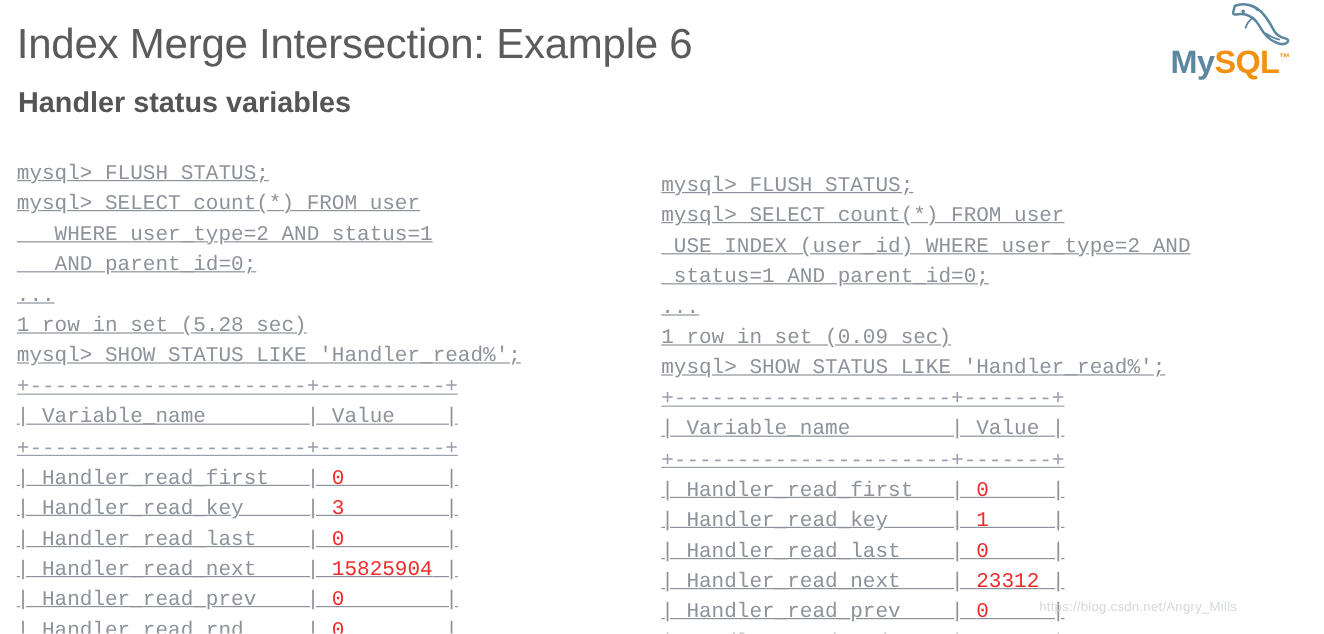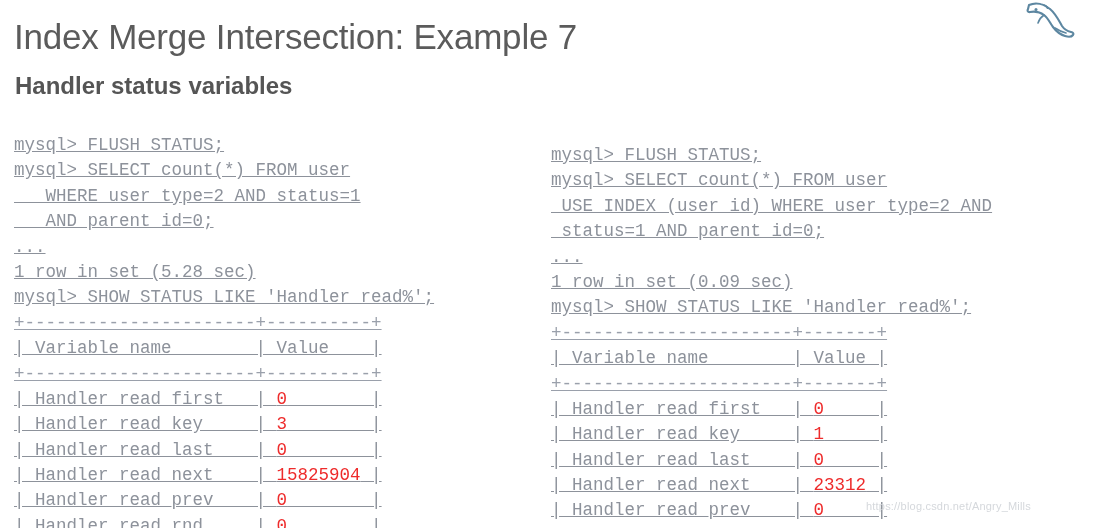--- a/index.html
+++ b/index.html
@@ -103,33 +103,34 @@
     font-size: 11px;
     color: #d5d8dc;
     white-space: nowrap;
     letter-spacing: 0.2px;
   }
 </style>
 </head>
 <body>
 
 <div>
-  <div id="slide-title">Index Merge Intersection: Example 7</div>
+  <div id="slide-title">Index Merge Intersection: Example 6</div>
   <div id="slide-subtitle">Handler status variables</div>
 </div>
 
 <div id="mysql-logo">
   <span class="dolphin">
     <svg viewBox="0 0 62 38" width="62" height="38" xmlns="http://www.w3.org/2000/svg" aria-hidden="true">
       <path d="M12,3 C19,0 27,2 33,7 C39,12 42,19 45,24 C47,27 50,29 54,30 C56,30.5 57,31.5 56,33 C54.5,35 51,35 48,34 C43,32.5 39,29 36,25 C33,21 31,16 27,13 C23,10 18,9 13,10 C11,10.4 10,9 11,7 Z" fill="none" stroke="#5d87a1" stroke-width="2.1" stroke-linejoin="round" stroke-linecap="round"></path>
       <path d="M33,7 C31,4 28,2 25,1.5 C27,3 29,5 30,7 Z" fill="#5d87a1"></path>
       <circle cx="19" cy="7.5" r="1.5" fill="#5d87a1"></circle>
       <path d="M38,26 C41,28 45,30 49,31" fill="none" stroke="#5d87a1" stroke-width="1.6" stroke-linecap="round"></path>
       <path d="M27,13 C24,15 22,18 21,21" fill="none" stroke="#5d87a1" stroke-width="1.6" stroke-linecap="round"></path>
     </svg>
   </span>
+  <div class="wordmark"><span class="wm-my">My</span><span class="wm-sql">SQL</span><span class="wm-tm">™</span></div>
 </div>
 
 <div class="console" id="console-left"><div class="line">mysql&gt; FLUSH STATUS;</div><div class="line">mysql&gt; SELECT count(*) FROM user</div><div class="line">   WHERE user_type=2 AND status=1</div><div class="line">   AND parent_id=0;</div><div class="line">...</div><div class="line">1 row in set (5.28 sec)</div><div class="line">mysql&gt; SHOW STATUS LIKE 'Handler_read%';</div><div class="line rule">+----------------------+----------+</div><div class="line">| Variable_name        | Value    |</div><div class="line rule">+----------------------+----------+</div><div class="line"><span>| Handler_read_first   | </span><span class="val-red">0</span><span>        |</span></div><div class="line"><span>| Handler_read_key     | </span><span class="val-red">3</span><span>        |</span></div><div class="line"><span>| Handler_read_last    | </span><span class="val-red">0</span><span>        |</span></div><div class="line"><span>| Handler_read_next    | </span><span class="val-red">15825904</span><span> |</span></div><div class="line"><span>| Handler_read_prev    | </span><span class="val-red">0</span><span>        |</span></div><div class="line"><span>| Handler_read_rnd     | </span><span class="val-red">0</span><span>        |</span></div></div>
 
 <div class="console" id="console-right"><div class="line">mysql&gt; FLUSH STATUS;</div><div class="line">mysql&gt; SELECT count(*) FROM user</div><div class="line"> USE INDEX (user_id) WHERE user_type=2 AND</div><div class="line"> status=1 AND parent_id=0;</div><div class="line">...</div><div class="line">1 row in set (0.09 sec)</div><div class="line">mysql&gt; SHOW STATUS LIKE 'Handler_read%';</div><div class="line rule">+----------------------+-------+</div><div class="line">| Variable_name        | Value |</div><div class="line rule">+----------------------+-------+</div><div class="line"><span>| Handler_read_first   | </span><span class="val-red">0</span><span>     |</span></div><div class="line"><span>| Handler_read_key     | </span><span class="val-red">1</span><span>     |</span></div><div class="line"><span>| Handler_read_last    | </span><span class="val-red">0</span><span>     |</span></div><div class="line"><span>| Handler_read_next    | </span><span class="val-red">23312</span><span> |</span></div><div class="line"><span>| Handler_read_prev    | </span><span class="val-red">0</span><span>     |</span></div><div class="line"><span>| Handler_read_rnd     | </span><span class="val-red">0</span><span>     |</span></div></div>
 
 <div id="watermark">https://blog.csdn.net/Angry_Mills</div>
 
 </body></html>

